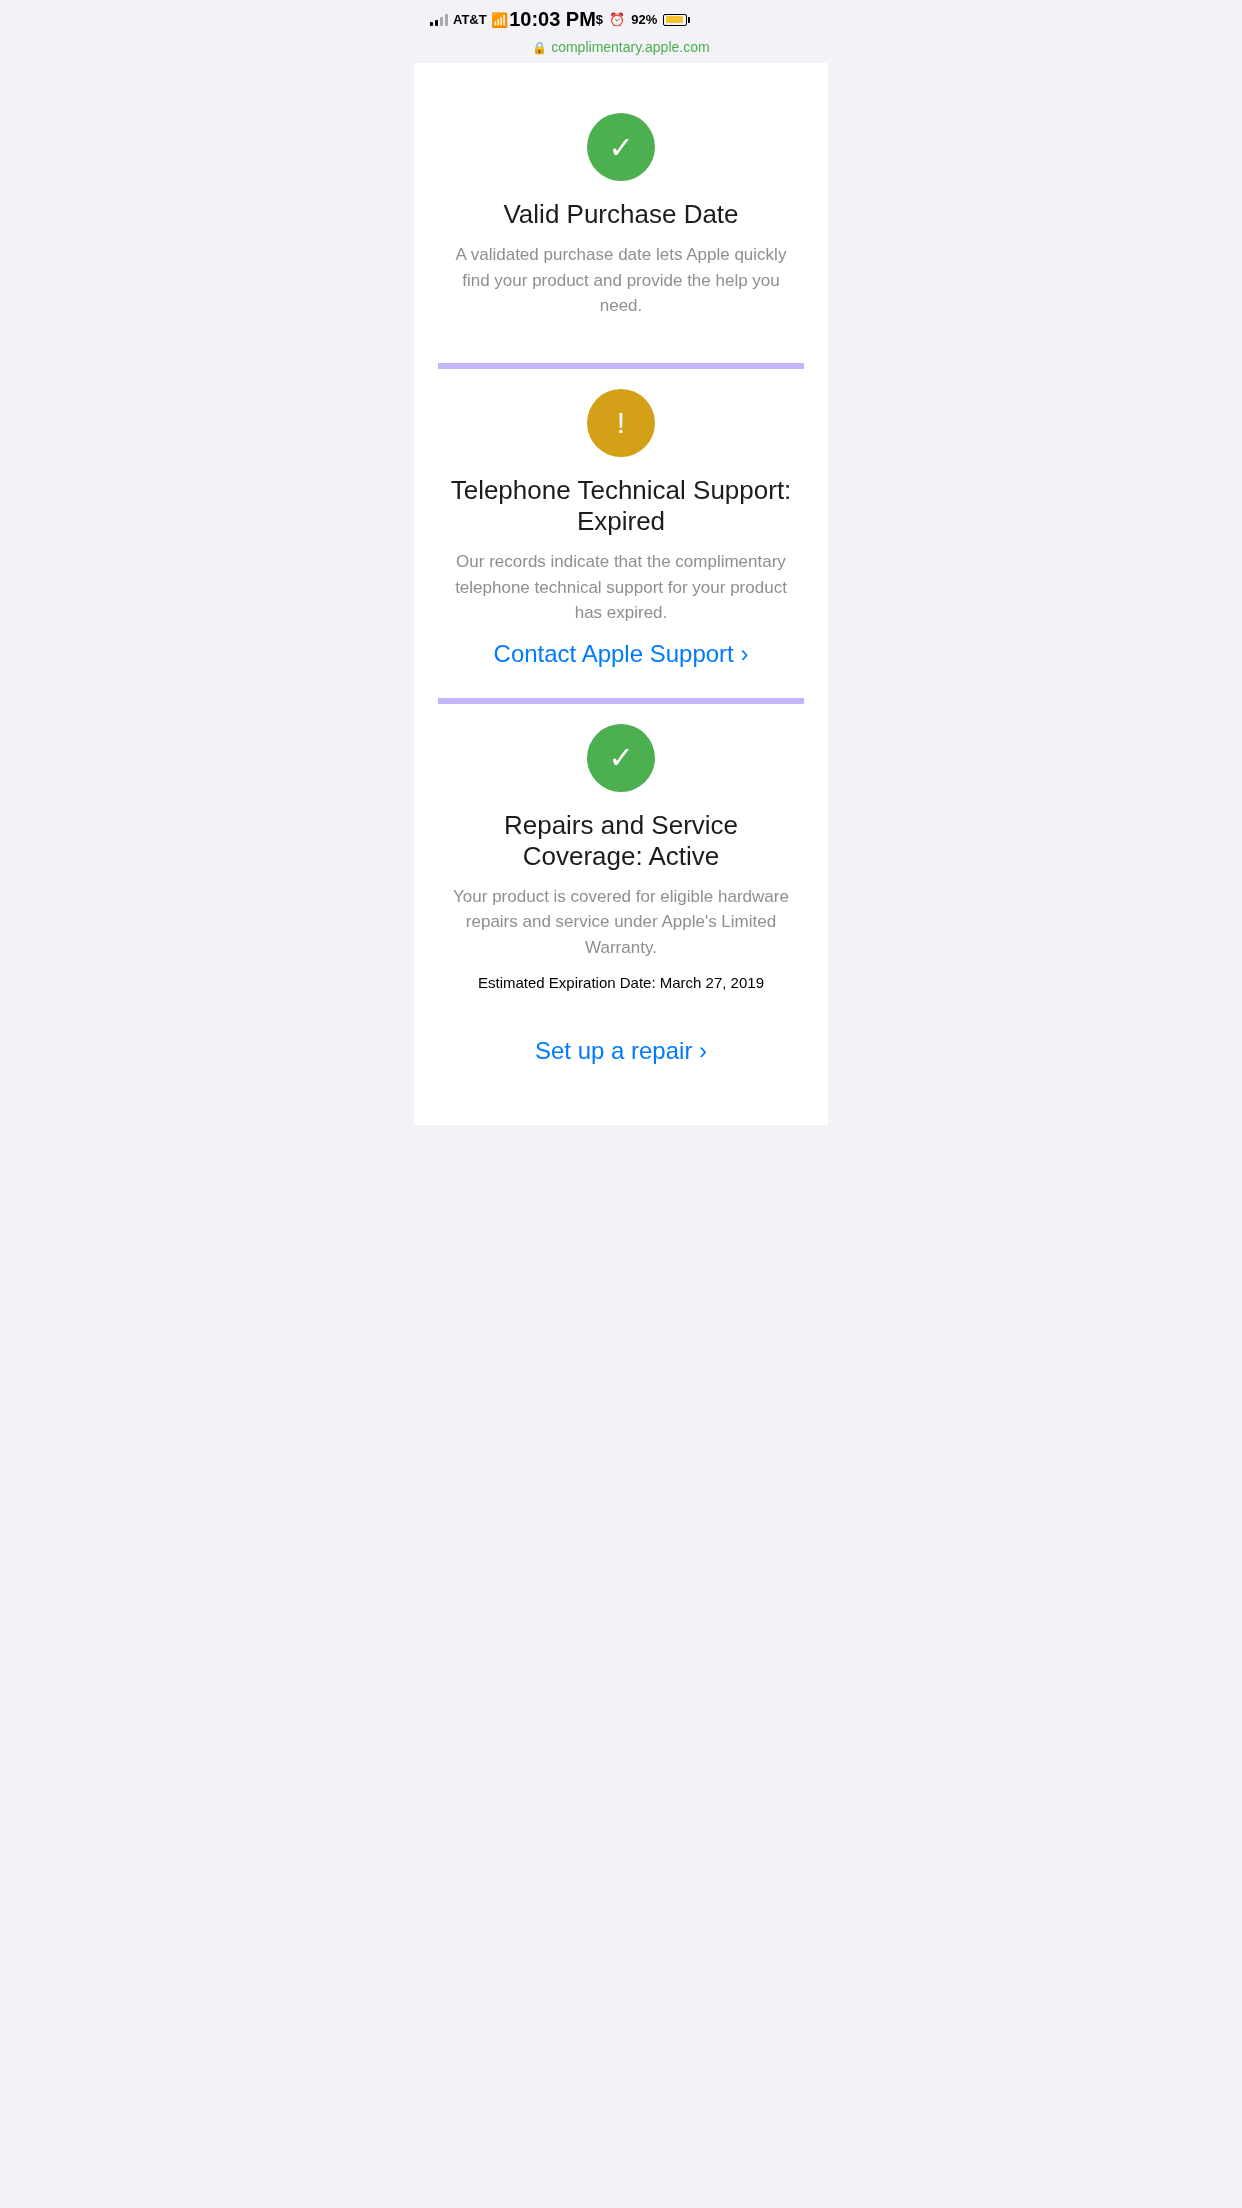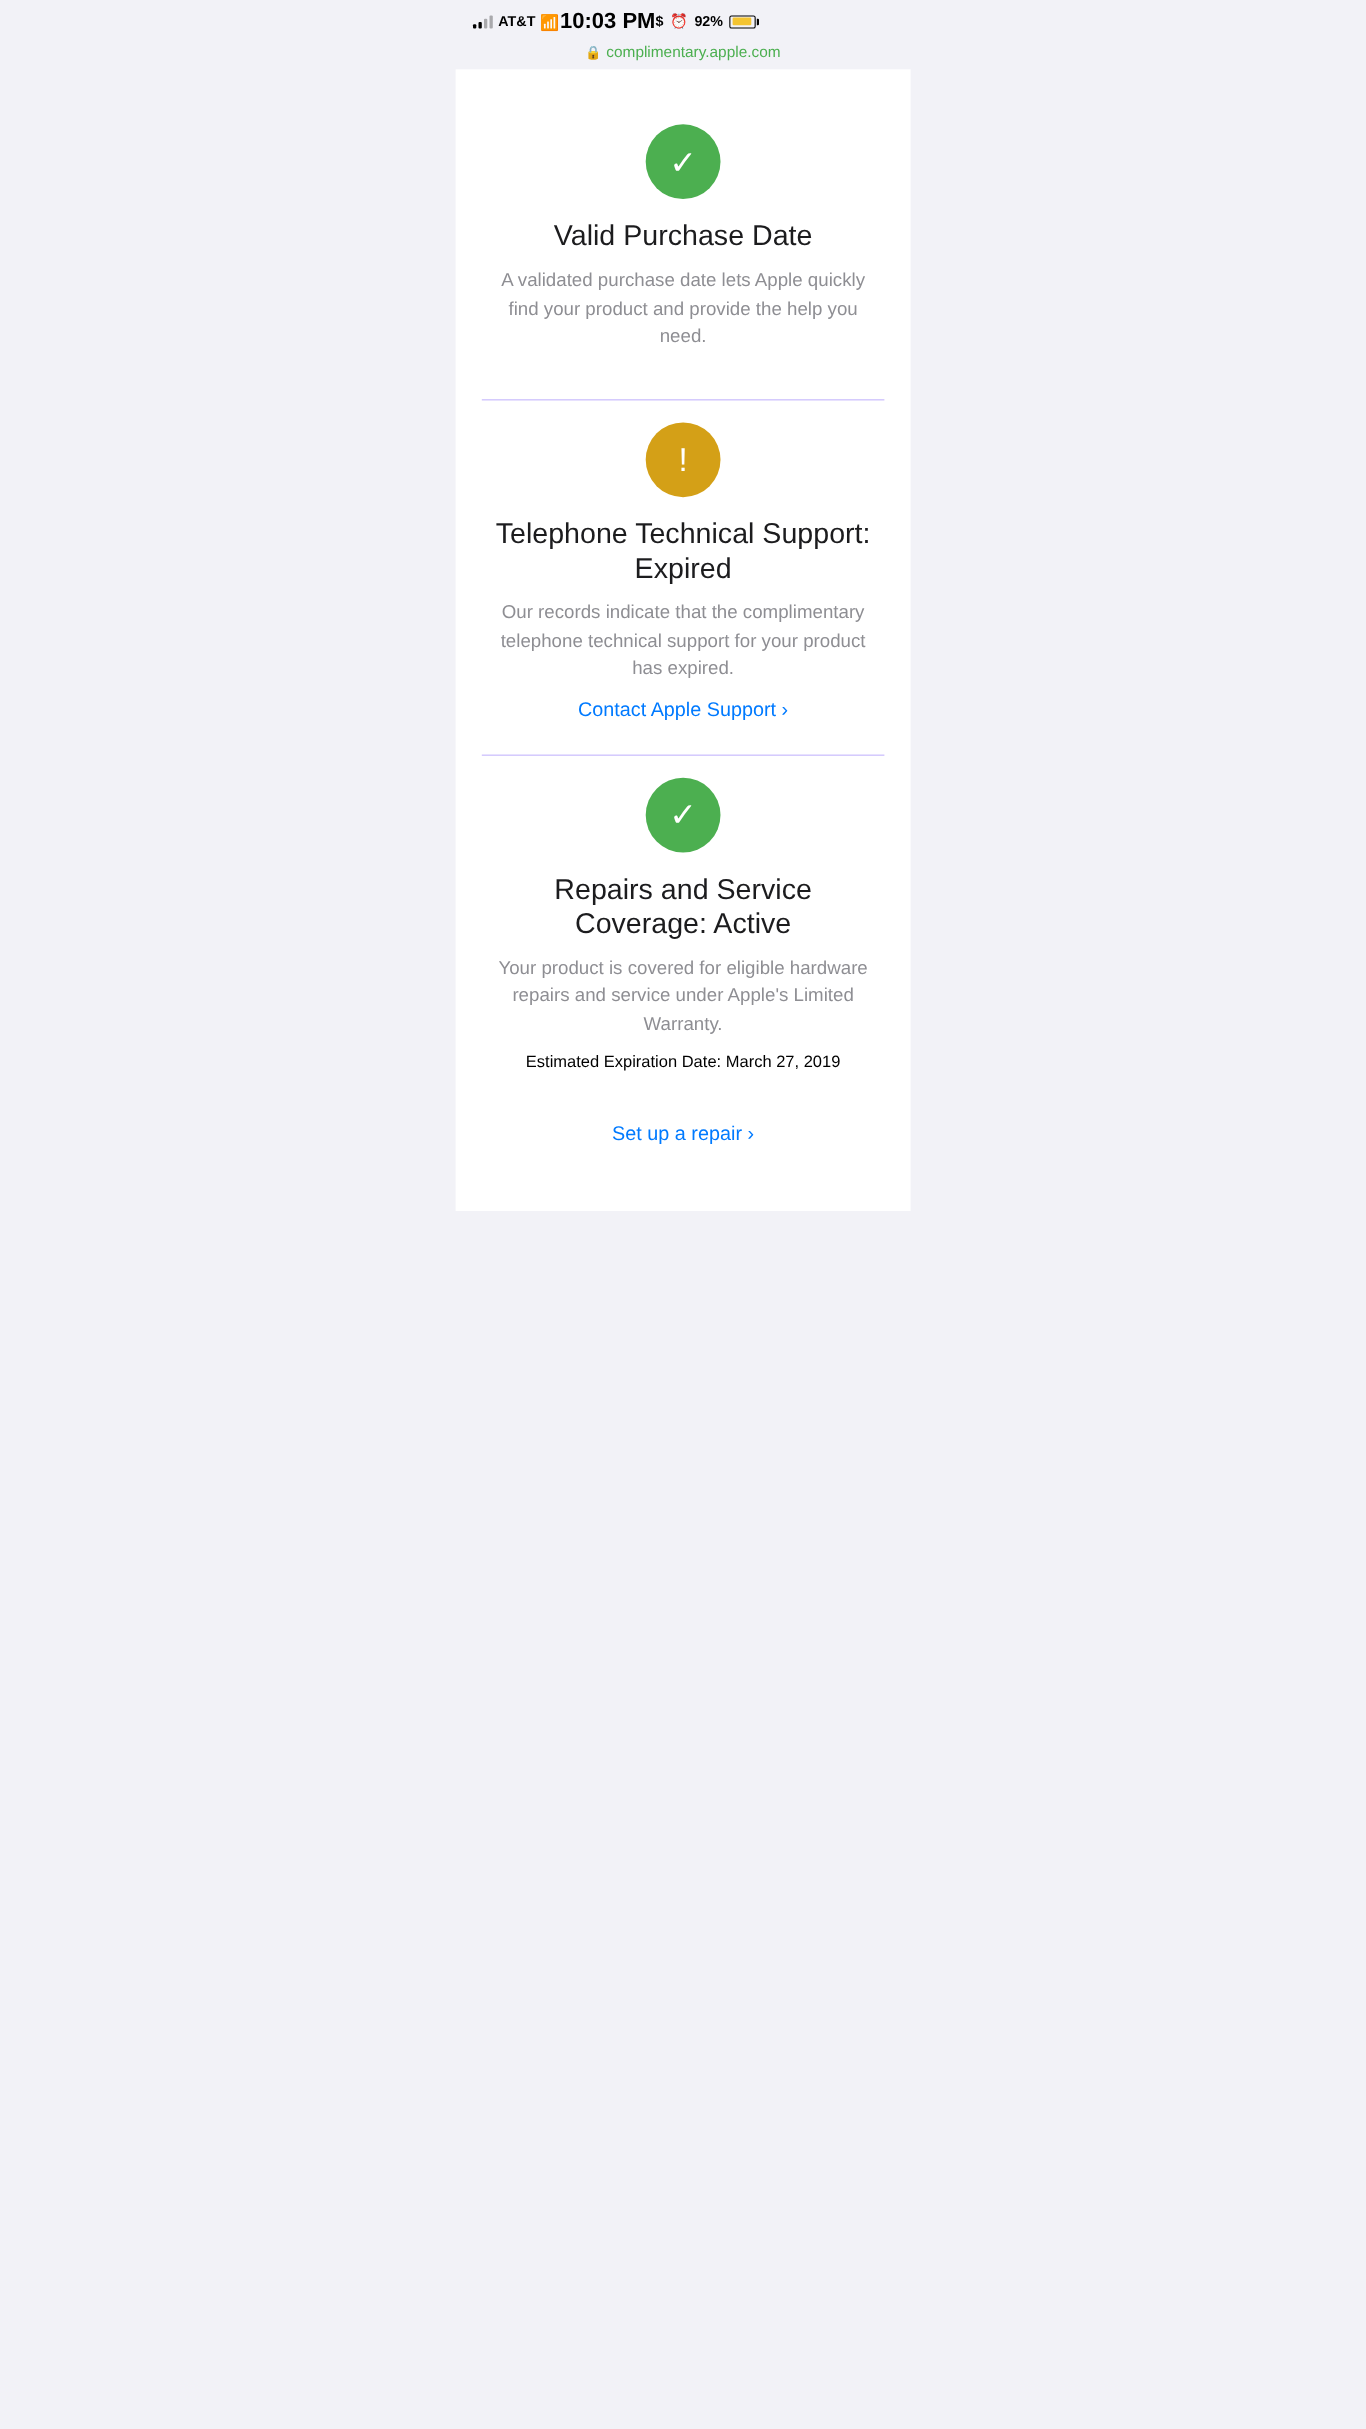--- a/index.html
+++ b/index.html
@@ -120,21 +120,21 @@
     }
 
     .main-content {
       background: #fff;
       padding: 30px 24px 30px;
     }
 
     .section {
       text-align: center;
       padding: 20px 10px 30px;
-      border-bottom: 1px solid #c4b5fd;
+      border-bottom: 6px solid #c4b5fd;
     }
 
     .section:last-child {
       border-bottom: none;
     }
 
     .circle-icon {
       width: 68px;
       height: 68px;
       border-radius: 50%;
@@ -179,21 +179,21 @@
 
     .section-description {
       font-size: 17px;
       color: #8e8e93;
       line-height: 1.5;
       margin-bottom: 14px;
     }
 
     .section-link {
       color: #007aff;
-      font-size: 18px;
+      font-size: 24px;
       text-decoration: none;
       cursor: pointer;
     }
 
     .expiration-text {
       font-size: 15px;
       color: #000000;
       margin-bottom: 10px;
     }
   </style>

